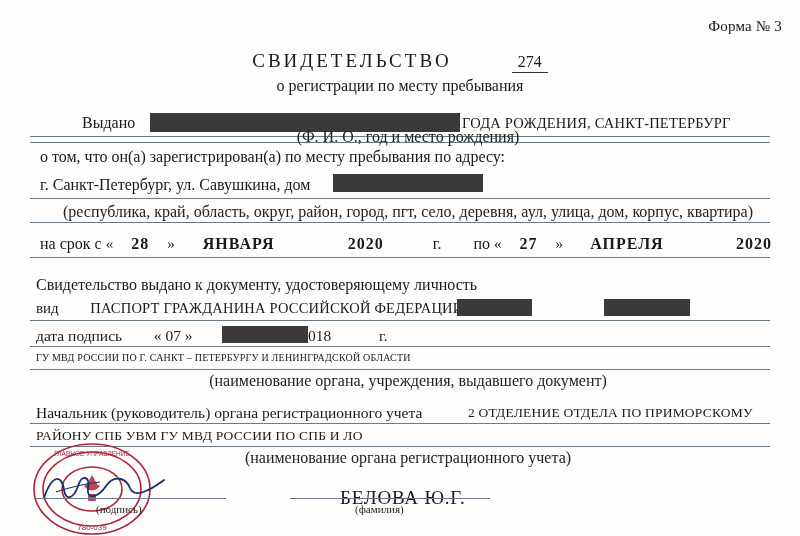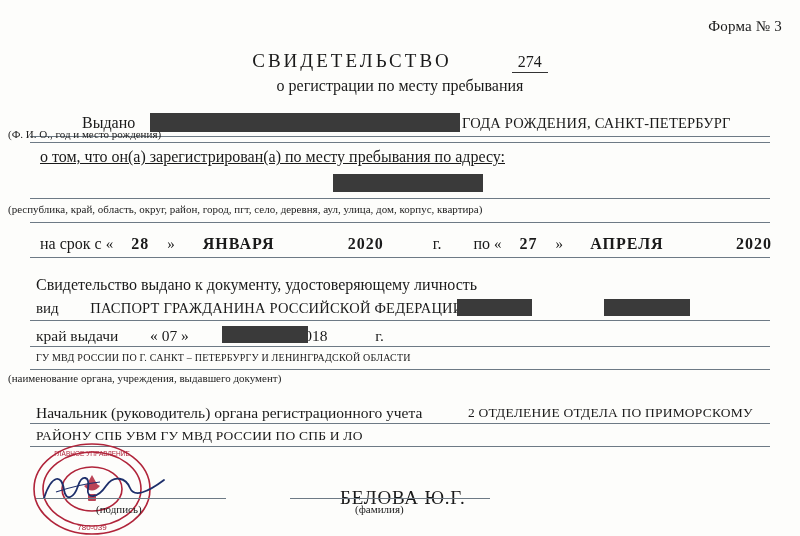--- a/index.html
+++ b/index.html
@@ -86,30 +86,30 @@
   }
   .underline-full {
     position: absolute;
     left: 30px;
     right: 30px;
     border-bottom: 1px solid #6d7a85;
   }
 
   .caption {
     position: absolute;
-    left: 8px; right: 0;
-    font-size: 11px;
+    left: 16px; right: 0;
+    text-align: center;
+    font-size: 16px;
     color: #222;
   }
 
   .line-otom {
     left: 40px;
     top: 148px;
     font-size: 16px;
-    text-decoration: underline;
   }
   .addr-line {
     left: 40px;
     top: 176px;
     font-size: 16px;
   }
   .addr-redact {
     left: 333px;
     top: 174px;
     width: 150px;
@@ -248,20 +248,21 @@
     <span class="lbl">Выдано</span>
     <span class="redact vydano-redact"></span>
     <span class="tail">ГОДА РОЖДЕНИЯ, САНКТ-ПЕТЕРБУРГ</span>
   </div>
 
   <div class="underline-full" style="top:142px;"></div>
   <div class="caption" style="top:128px;">(Ф. И. О., год и место рождения)</div>
 
   <div class="abs line-otom">о том, что он(а) зарегистрирован(а) по месту пребывания по адресу:</div>
 
+  <div class="abs addr-line">г. Санкт-Петербург, ул. Савушкина, дом</div>
   <span class="redact addr-redact"></span>
   <div class="underline-full" style="top:198px;"></div>
   <div class="caption" style="top:203px;">(республика, край, область, округ, район, город, пгт, село, деревня, аул, улица, дом, корпус, квартира)</div>
   <div class="underline-full" style="top:222px;"></div>
 
   <div class="abs srok">
     <span>на срок с</span>
     <span class="q">«</span>
     <span class="val w-day">28</span>
     <span class="q">»</span>
@@ -293,21 +294,21 @@
     <span style="display:inline-block;width:92px;"></span>
     <span>,</span>
     <span style="display:inline-block;width:46px;"></span>
     <span>№</span>
   </div>
   <span class="redact seria-redact"></span>
   <span class="redact nomer-redact"></span>
   <div class="underline-full" style="top:320px;"></div>
 
   <div class="abs date-row">
-    <span>край выдачи</span>
+    <span>дата подпись</span>
     <span class="gap-s"></span>
     <span class="q">«</span>
     <span class="val w-day">07</span>
     <span class="q">»</span>
     <span style="display:inline-block;width:100px;"></span>
     <span class="val">2018</span>
     <span class="gap-m"></span>
     <span>г.</span>
   </div>
   <span class="redact date-redact"></span>
@@ -316,20 +317,21 @@
   <div class="abs organ-row">ГУ  МВД  РОССИИ  ПО  Г. САНКТ – ПЕТЕРБУРГУ  И  ЛЕНИНГРАДСКОЙ ОБЛАСТИ</div>
   <div class="underline-full" style="top:369px;"></div>
   <div class="caption" style="top:372px;">(наименование органа, учреждения, выдавшего документ)</div>
 
   <div class="abs nachalnik">Начальник (руководитель) органа регистрационного учета</div>
   <div class="abs nach-tail">2 ОТДЕЛЕНИЕ ОТДЕЛА  ПО ПРИМОРСКОМУ</div>
   <div class="underline-full" style="top:423px;"></div>
 
   <div class="abs nach-line2">РАЙОНУ  СПБ УВМ  ГУ  МВД РОССИИ  ПО СПБ  И  ЛО</div>
   <div class="underline-full" style="top:446px;"></div>
+  <div class="caption" style="top:449px;">(наименование органа регистрационного учета)</div>
 
   <div class="abs stamp">
     <svg width="128" height="95" viewBox="0 0 128 95">
       <g fill="none" stroke="#b0243a" stroke-width="1.6">
         <ellipse cx="64" cy="47" rx="58" ry="45"></ellipse>
         <ellipse cx="64" cy="47" rx="49" ry="37"></ellipse>
         <ellipse cx="64" cy="47" rx="30" ry="22"></ellipse>
       </g>
       <g fill="#b0243a" opacity="0.85">
         <path d="M64 33 l5 9 h-10 z"></path>

